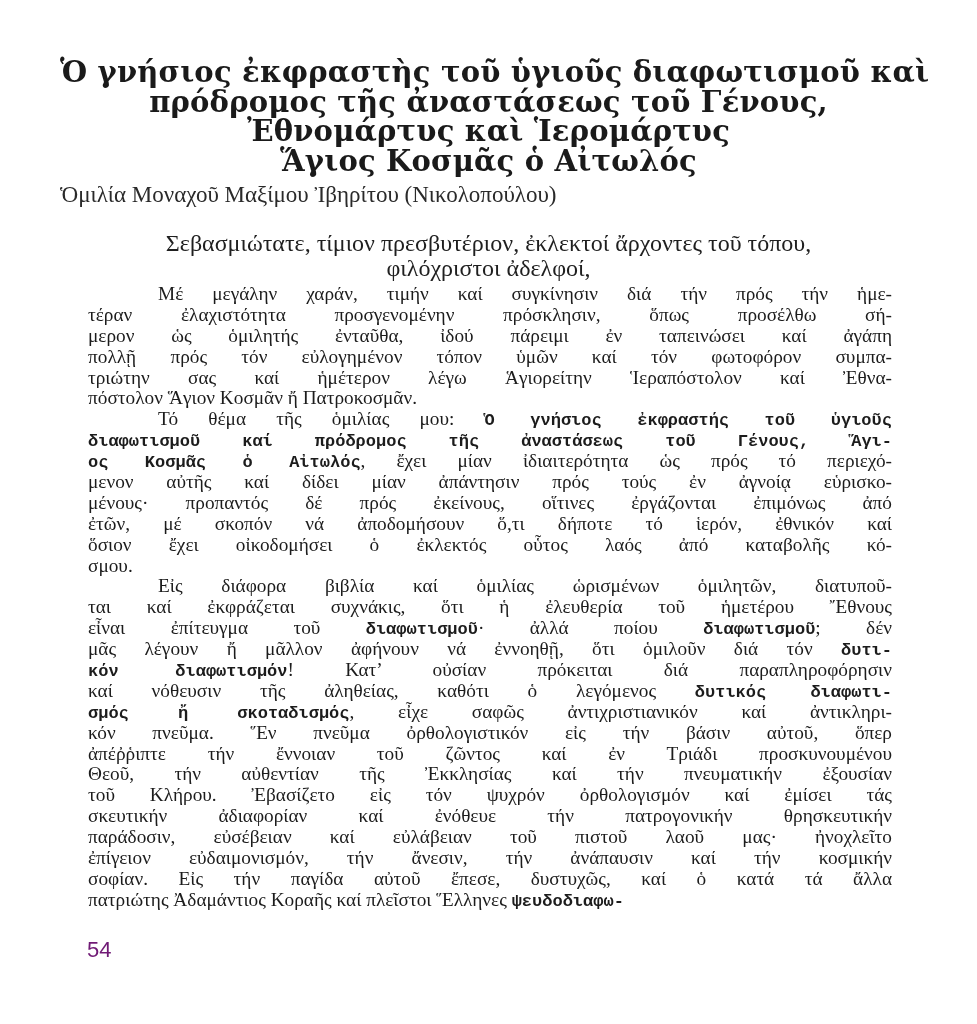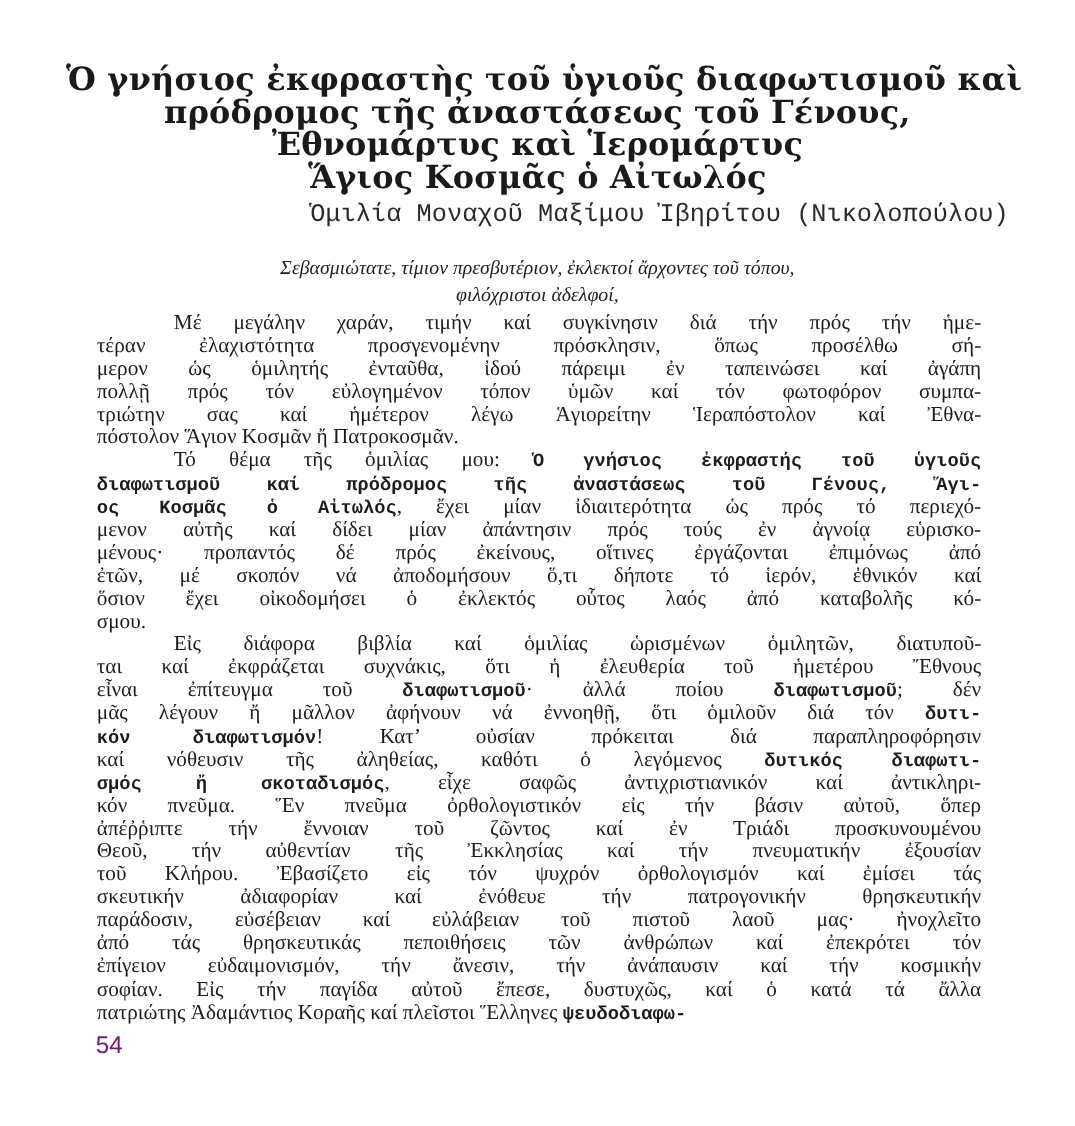--- a/index.html
+++ b/index.html
@@ -3,24 +3,24 @@
 <meta charset="utf-8">
 <style>
   html, body { margin: 0; padding: 0; background: #ffffff; }
   body { width: 977px; height: 1024px; position: relative; overflow: hidden;
          font-family: "DejaVu Serif", "Liberation Serif", serif; color: #1c1c1c; }
   .page { position: absolute; left: 0; top: 0; width: 977px; height: 1024px; }
   .title { position: absolute; left: 60px; width: 857px; top: 58px; text-align: center;
            font-family: "DejaVu Serif", serif; font-weight: bold; font-size: 29px;
            line-height: 29.5px; color: #1a1a1a; letter-spacing: 0.2px; }
   .title div { white-space: nowrap; }
-  .subtitle { position: absolute; left: 60px; width: 857px; top: 181px; text-align: right;
-              font-family: Liberation Mono, monospace; font-size: 23px; line-height: 28px; color: #2a2a2a; }
+  .subtitle { position: absolute; left: 60px; width: 857px; top: 181px; text-align: left;
+              font-family: Liberation Serif, serif; font-size: 23px; line-height: 28px; color: #2a2a2a; }
   .salutation { position: absolute; left: 60px; width: 857px; top: 231px; text-align: center;
-                font-family: "Liberation Serif", serif; font-style: italic; font-size: 18px;
+                font-family: "Liberation Serif", serif; font-size: 24px;
                 line-height: 25px; color: #1f1f1f; }
   .body { position: absolute; left: 88px; width: 804px; top: 284px;
           font-family: "Liberation Serif", serif; font-size: 19.3px; line-height: 20.9px; color: #1c1c1c; }
   .line { display: block; white-space: nowrap; text-align: justify; text-align-last: justify; height: 20.9px; }
   .line.last { text-align-last: left; }
   .indent { padding-left: 70px; }
   .b { font-family: Liberation Mono, monospace; font-weight: bold; font-size: 17px; }
   .pageno { position: absolute; left: 87px; top: 937px; font-family: Liberation Sans, sans-serif;
             font-size: 22px; color: #701a75; }
 </style>
@@ -68,21 +68,20 @@
         <span class="line"><span>μᾶς λέγουν ἤ μᾶλλον ἀφήνουν νά ἐννοηθῇ, ὅτι ὁμιλοῦν διά τόν </span><span class="b">δυτι-</span></span>
         <span class="line"><span class="b">κόν διαφωτισμόν</span><span>! Κατ’ οὐσίαν πρόκειται διά παραπληροφόρησιν</span></span>
         <span class="line"><span>καί νόθευσιν τῆς ἀληθείας, καθότι ὁ λεγόμενος </span><span class="b">δυτικός διαφωτι-</span></span>
         <span class="line"><span class="b">σμός ἤ σκοταδισμός</span><span>, εἶχε σαφῶς ἀντιχριστιανικόν καί ἀντικληρι-</span></span>
         <span class="line"><span>κόν πνεῦμα. Ἕν πνεῦμα ὀρθολογιστικόν εἰς τήν βάσιν αὐτοῦ, ὅπερ</span></span>
         <span class="line"><span>ἀπέῤῥιπτε τήν ἔννοιαν τοῦ ζῶντος καί ἐν Τριάδι προσκυνουμένου</span></span>
         <span class="line"><span>Θεοῦ, τήν αὐθεντίαν τῆς Ἐκκλησίας καί τήν πνευματικήν ἐξουσίαν</span></span>
         <span class="line"><span>τοῦ Κλήρου. Ἐβασίζετο εἰς τόν ψυχρόν ὀρθολογισμόν καί ἐμίσει τάς</span></span>
         <span class="line"><span>σκευτικήν ἀδιαφορίαν καί ἐνόθευε τήν πατρογονικήν θρησκευτικήν</span></span>
         <span class="line"><span>παράδοσιν, εὐσέβειαν καί εὐλάβειαν τοῦ πιστοῦ λαοῦ μας· ἠνοχλεῖτο</span></span>
-        <span class="line"><span>ἀπό τάς θρησκευτικάς πεποιθήσεις τῶν ἀνθρώπων καί ἐπεκρότει τόν</span></span>
         <span class="line"><span>ἐπίγειον εὐδαιμονισμόν, τήν ἄνεσιν, τήν ἀνάπαυσιν καί τήν κοσμικήν</span></span>
         <span class="line"><span>σοφίαν. Εἰς τήν παγίδα αὐτοῦ ἔπεσε, δυστυχῶς, καί ὁ κατά τά ἄλλα</span></span>
         <span class="line last"><span>πατριώτης Ἀδαμάντιος Κοραῆς καί πλεῖστοι Ἕλληνες </span><span class="b">ψευδοδιαφω-</span></span>
       </div>
     </div>
 
   <div class="pageno">54</div>
 </div>
 
 </body></html>

